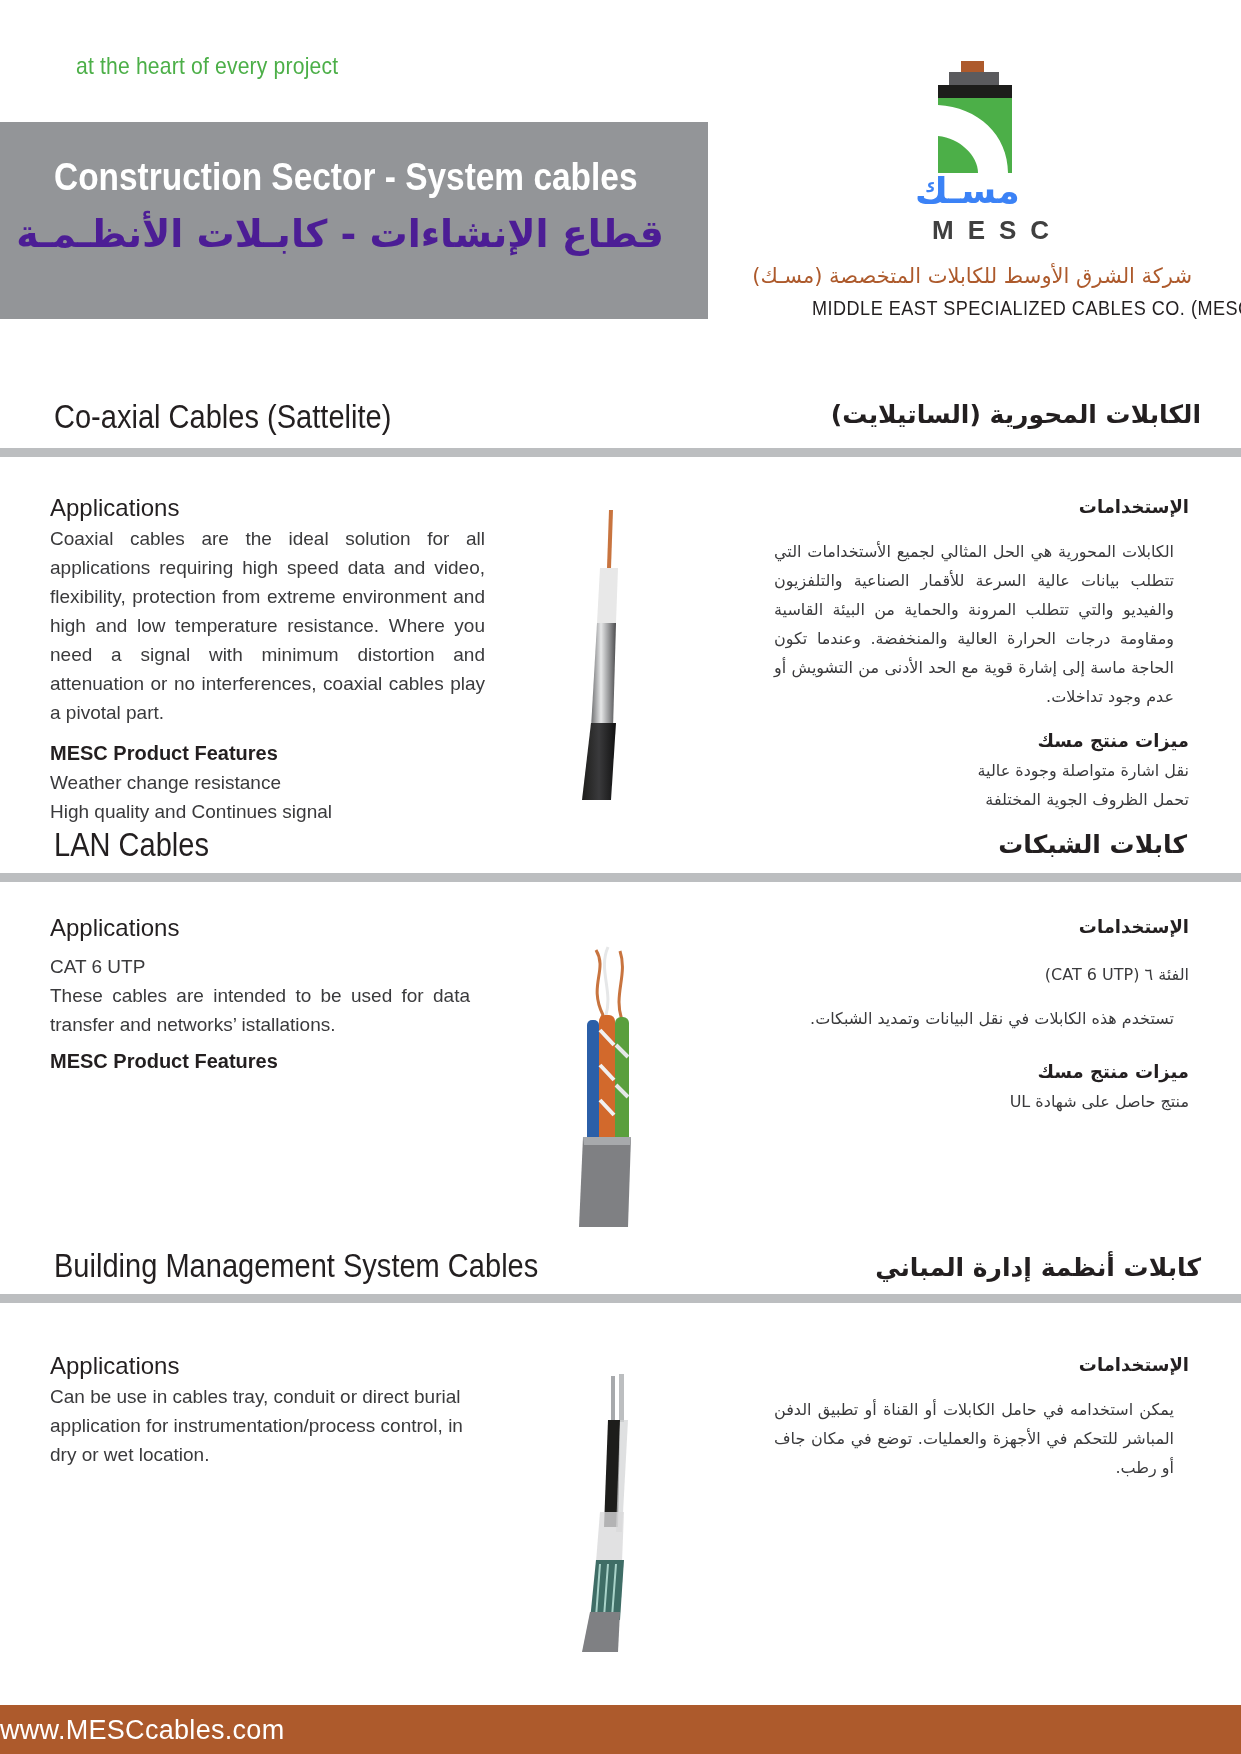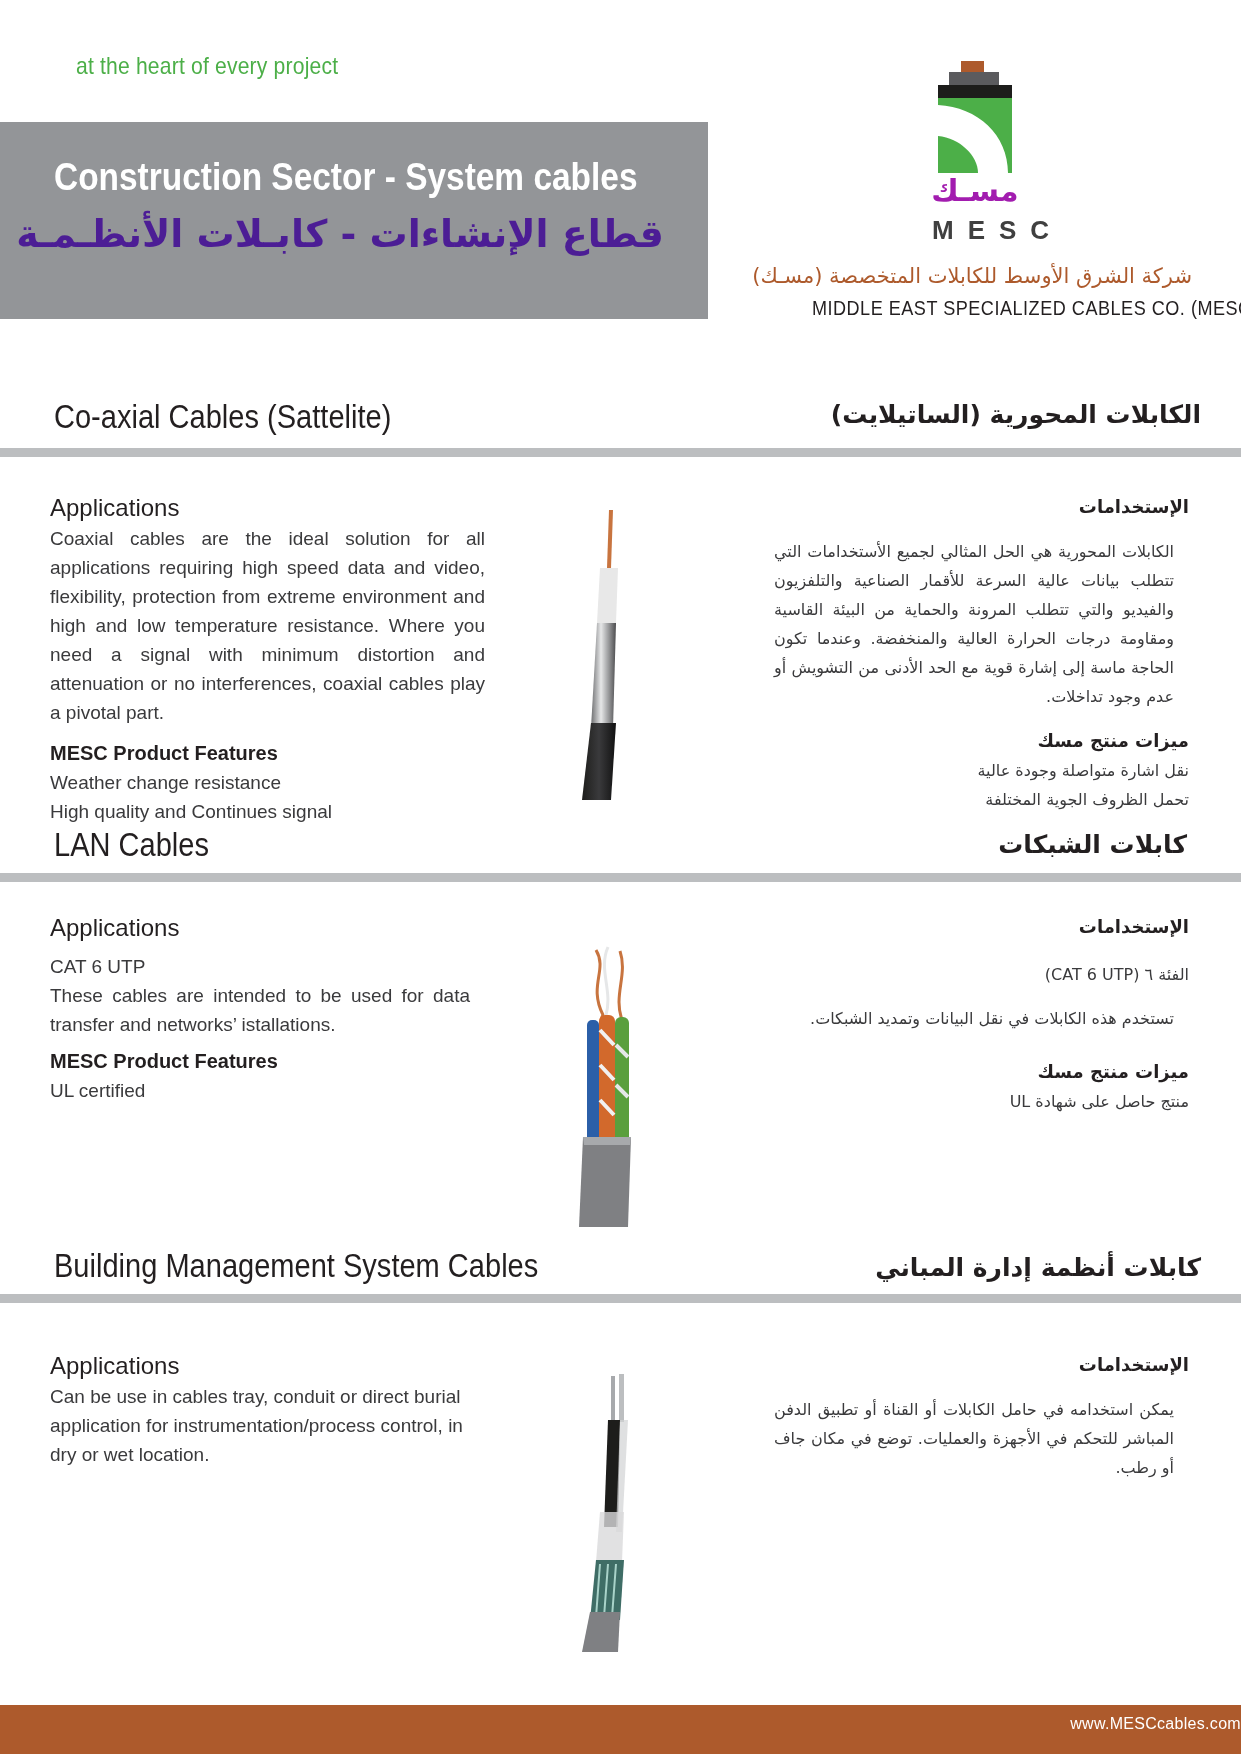--- a/index.html
+++ b/index.html
@@ -8,41 +8,41 @@
     background:#ffffff; color:#231f20;
     font-family:"Liberation Sans", "DejaVu Sans", sans-serif;
   }
   .abs { position:absolute; }
   .tagline { left:76px; top:52px; font-size:24px; color:#4caf48; font-family:"Liberation Sans Narrow","Liberation Sans", sans-serif; letter-spacing:0.2px; transform:scaleX(0.88); transform-origin:left; }
   .hero { left:0; top:122px; width:708px; height:197px; background:#939598; }
   .hero-en { position:absolute; left:54px; top:34px; width:630px; color:#fff; font-weight:bold; font-size:38px; white-space:nowrap; transform:scaleX(0.88); transform-origin:left; }
   .hero-ar { position:absolute; right:44px; top:90px; color:#4c1d95; font-weight:bold; font-size:38px; direction:rtl; white-space:nowrap; font-family:"DejaVu Sans", sans-serif; }
 
   .logo { left:938px; top:61px; width:74px; height:112px; }
-  .logo-ar { left:915px; top:176px; width:120px; text-align:center; font-size:30px; color:#a21caf; direction:rtl; font-family:"DejaVu Sans", sans-serif; font-weight:bold; line-height:30px; }
+  .logo-ar { left:915px; top:176px; width:120px; text-align:left; font-size:36px; color:#3b82f6; direction:rtl; font-family:"DejaVu Sans", sans-serif; font-weight:bold; line-height:30px; }
   .logo-en { left:918px; top:215px; width:120px; text-align:center; font-size:26px; font-weight:bold; color:#404040; letter-spacing:14px; padding-left:14px; }
   .company-ar { left:750px; top:264px; width:442px; text-align:right; direction:rtl; color:#ad5a2c; font-size:21px; font-family:"DejaVu Sans", sans-serif; white-space:nowrap; }
   .company-en { left:750px; top:296px; width:442px; text-align:right; color:#231f20; font-size:21px; letter-spacing:0.6px; white-space:nowrap; transform:scaleX(0.86); transform-origin:right; }
 
   .sec-title-en { left:54px; font-size:33px; color:#231f20; white-space:nowrap; transform:scaleX(0.88); transform-origin:left; }
   .sec-title-ar { right:40px; font-size:25px; font-weight:bold; color:#231f20; direction:rtl; white-space:nowrap; font-family:"DejaVu Sans", sans-serif;margin-left:39px; }
   .divider { left:0; width:1241px; height:9px; background:#bcbec0; }
 
   .col-en { left:50px; width:435px; font-size:19px; line-height:29px; color:#3a3a3c; }
   .col-en .h { font-size:24px; color:#231f20; line-height:32px; }
   .col-en .h2 { font-size:20px; color:#231f20; font-weight:bold; line-height:29px; }
   .col-en p { margin:0; text-align:justify; text-align-last:left; }
 
   .col-ar { right:52px; width:430px; direction:rtl; text-align:right; font-size:16px; line-height:29px; color:#3a3a3c; font-family:"DejaVu Sans", sans-serif; }
   .col-ar .h { font-size:18px; font-weight:bold; color:#231f20; line-height:30px; }
   .col-ar p { margin:15px; text-align:justify; text-align-last:right; }
 
   .cable { position:absolute; }
   .footer { left:0; top:1705px; width:1241px; height:49px; background:#ad5a2c; }
-  .footer span { position:absolute; left:0; right:0; top:10px; text-align:right; color:#fff; font-size:16px; letter-spacing:0.3px; }
+  .footer span { position:absolute; left:0; right:0; top:10px; text-align:left; color:#fff; font-size:27px; letter-spacing:0.3px; }
 </style>
 </head>
 <body>
 
 <div class="abs tagline">at the heart of every project</div>
 
 <div class="abs hero">
   <div class="hero-en">Construction Sector - System cables</div>
   <div class="hero-ar">قطاع الإنشاءات - كابـلات الأنظـمـة</div>
 </div>
@@ -101,21 +101,20 @@
 
 <div class="abs sec-title-en" style="top:826px;">LAN Cables</div>
 <div class="abs sec-title-ar" style="top:830px; right:54px;">كابلات الشبكات</div>
 <div class="abs divider" style="top:873px;"></div>
 
 <div class="abs col-en" style="top:912px; width:420px;">
   <div class="h" style="margin-bottom:8px;">Applications</div>
   <div>CAT 6 UTP</div>
   <p>These cables are intended to be used for data transfer and networks’ istallations.</p>
   <div class="h2" style="margin-top:8px;">MESC Product Features</div>
-  <div>UL certified</div>
 </div>
 
 <svg class="cable" style="left:578px; top:945px;" width="70" height="282" viewBox="0 0 70 282">
   <g>
     <path d="M18 5 C30 25 10 40 25 70 C15 90 30 110 22 130" stroke="#c8743f" stroke-width="3" fill="none"></path>
     <path d="M30 2 C20 25 35 45 28 70 C36 95 22 115 30 135" stroke="#e6e7e8" stroke-width="3" fill="none"></path>
     <path d="M42 6 C50 30 35 50 44 75" stroke="#c8743f" stroke-width="3" fill="none"></path>
     <rect x="9" y="75" width="12" height="125" rx="5" fill="#2b5fa8"></rect>
     <rect x="21" y="70" width="16" height="130" rx="6" fill="#d2692c"></rect>
     <rect x="37" y="72" width="14" height="128" rx="6" fill="#5a9f3d"></rect>

